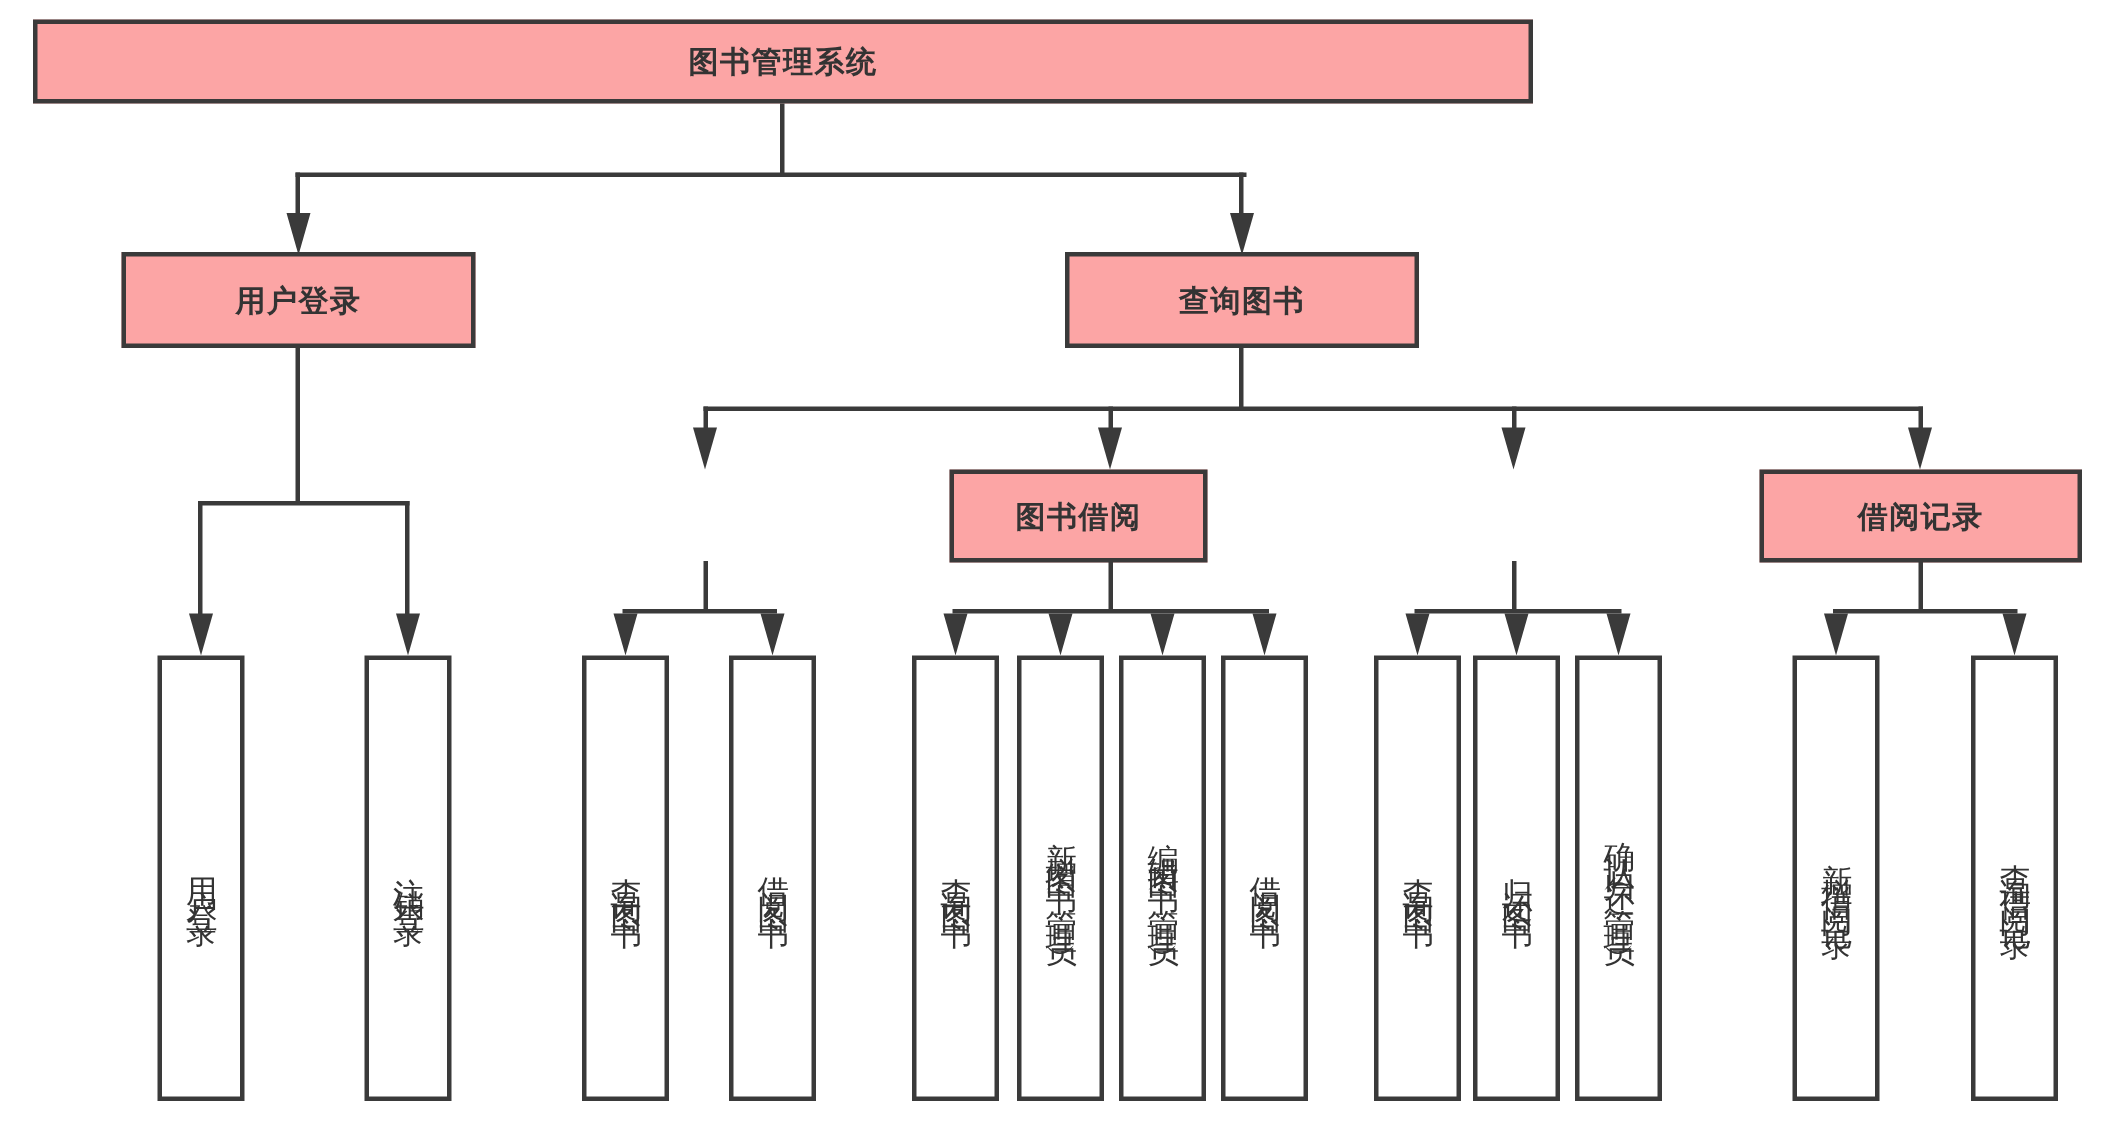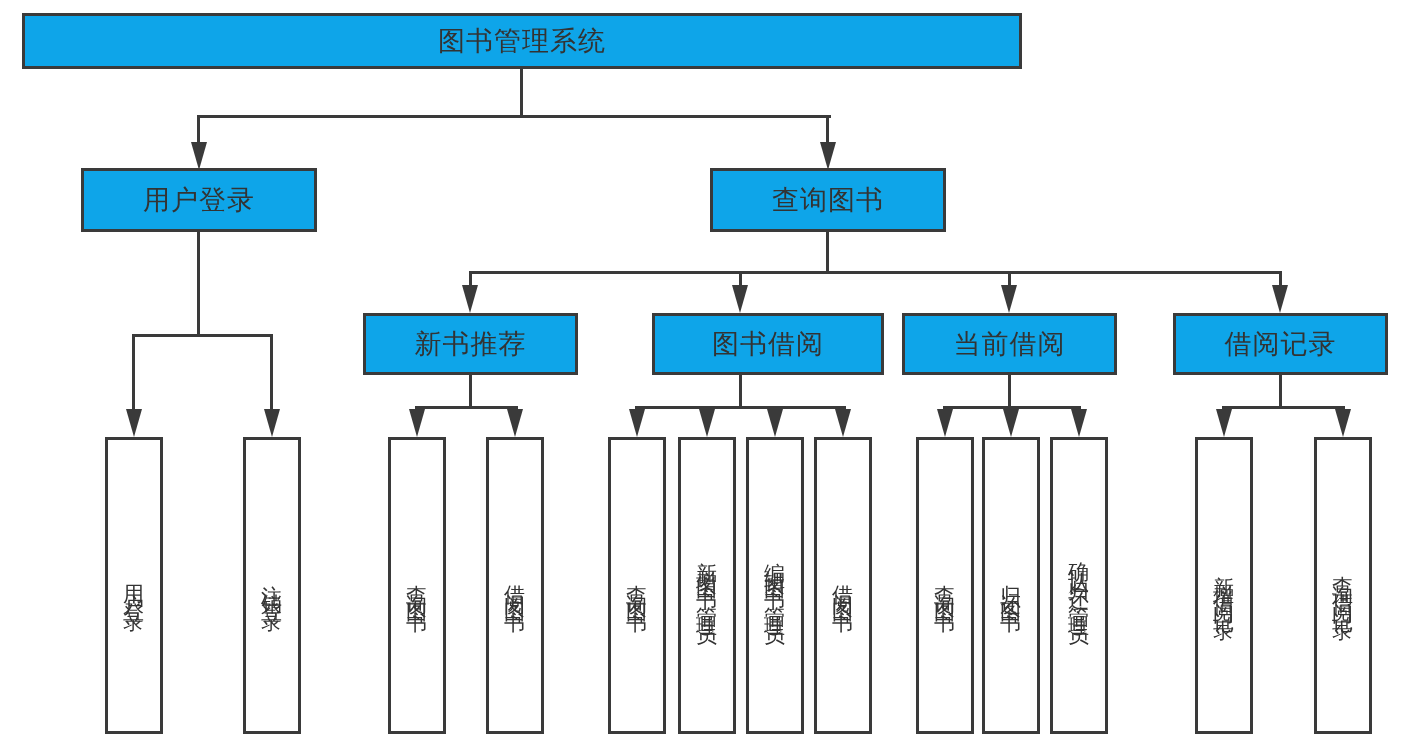--- a/index.html
+++ b/index.html
@@ -9,25 +9,26 @@
     position: relative;
     font-family: "Liberation Sans", sans-serif;
     overflow: hidden;
   }
   .canvas { position: absolute; left: 0; top: 0; width: 1405px; height: 747px; }
 
   
   .box {
     position: absolute;
     border: 3px solid #3a3a3a;
-    background: #0ea5e9;
+    background: #fca5a5;
     display: flex; align-items: center; justify-content: center;
     color: #333333;
-    font-size: 27px;
+    font-size: 20px;
     letter-spacing: 1px;
+    font-weight: bold;
   }
   .leaf {
     position: absolute;
     width: 58px; height: 297px; top: 437px;
     border: 3px solid #3a3a3a;
     background: #ffffff;
     display: flex; align-items: center; justify-content: center;
   }
   .vtext {
     writing-mode: vertical-rl;
@@ -88,23 +89,21 @@
   <div class="line hline" style="left:469px; top:271px; width:813px;"></div>
   <div class="line vline" style="left:469px; top:271px; height:16px;"></div>
   <div class="arrow" style="left:462px; top:285px;"></div>
   <div class="line vline" style="left:739px; top:271px; height:16px;"></div>
   <div class="arrow" style="left:732px; top:285px;"></div>
   <div class="line vline" style="left:1008px; top:271px; height:16px;"></div>
   <div class="arrow" style="left:1001px; top:285px;"></div>
   <div class="line vline" style="left:1279px; top:271px; height:16px;"></div>
   <div class="arrow" style="left:1272px; top:285px;"></div>
 
-  <div class="box" style="left:363px; top:313px; width:215px; height:62px;">新书推荐</div>
-  <div class="box" style="left:652px; top:313px; width:232px; height:62px;">图书借阅</div>
-  <div class="box" style="left:902px; top:313px; width:215px; height:62px;">当前借阅</div>
+  <div class="box" style="left:633px; top:313px; width:172px; height:62px;">图书借阅</div>
   <div class="box" style="left:1173px; top:313px; width:215px; height:62px;">借阅记录</div>
 
   <div class="line vline" style="left:469px; top:374px; height:34px;"></div>
   <div class="line hline" style="left:415px; top:406px; width:103px;"></div>
   <div class="arrow" style="left:409px; top:409px;"></div>
   <div class="arrow" style="left:507px; top:409px;"></div>
 
   <div class="line vline" style="left:739px; top:374px; height:34px;"></div>
   <div class="line hline" style="left:635px; top:406px; width:211px;"></div>
   <div class="arrow" style="left:629px; top:409px;"></div>

